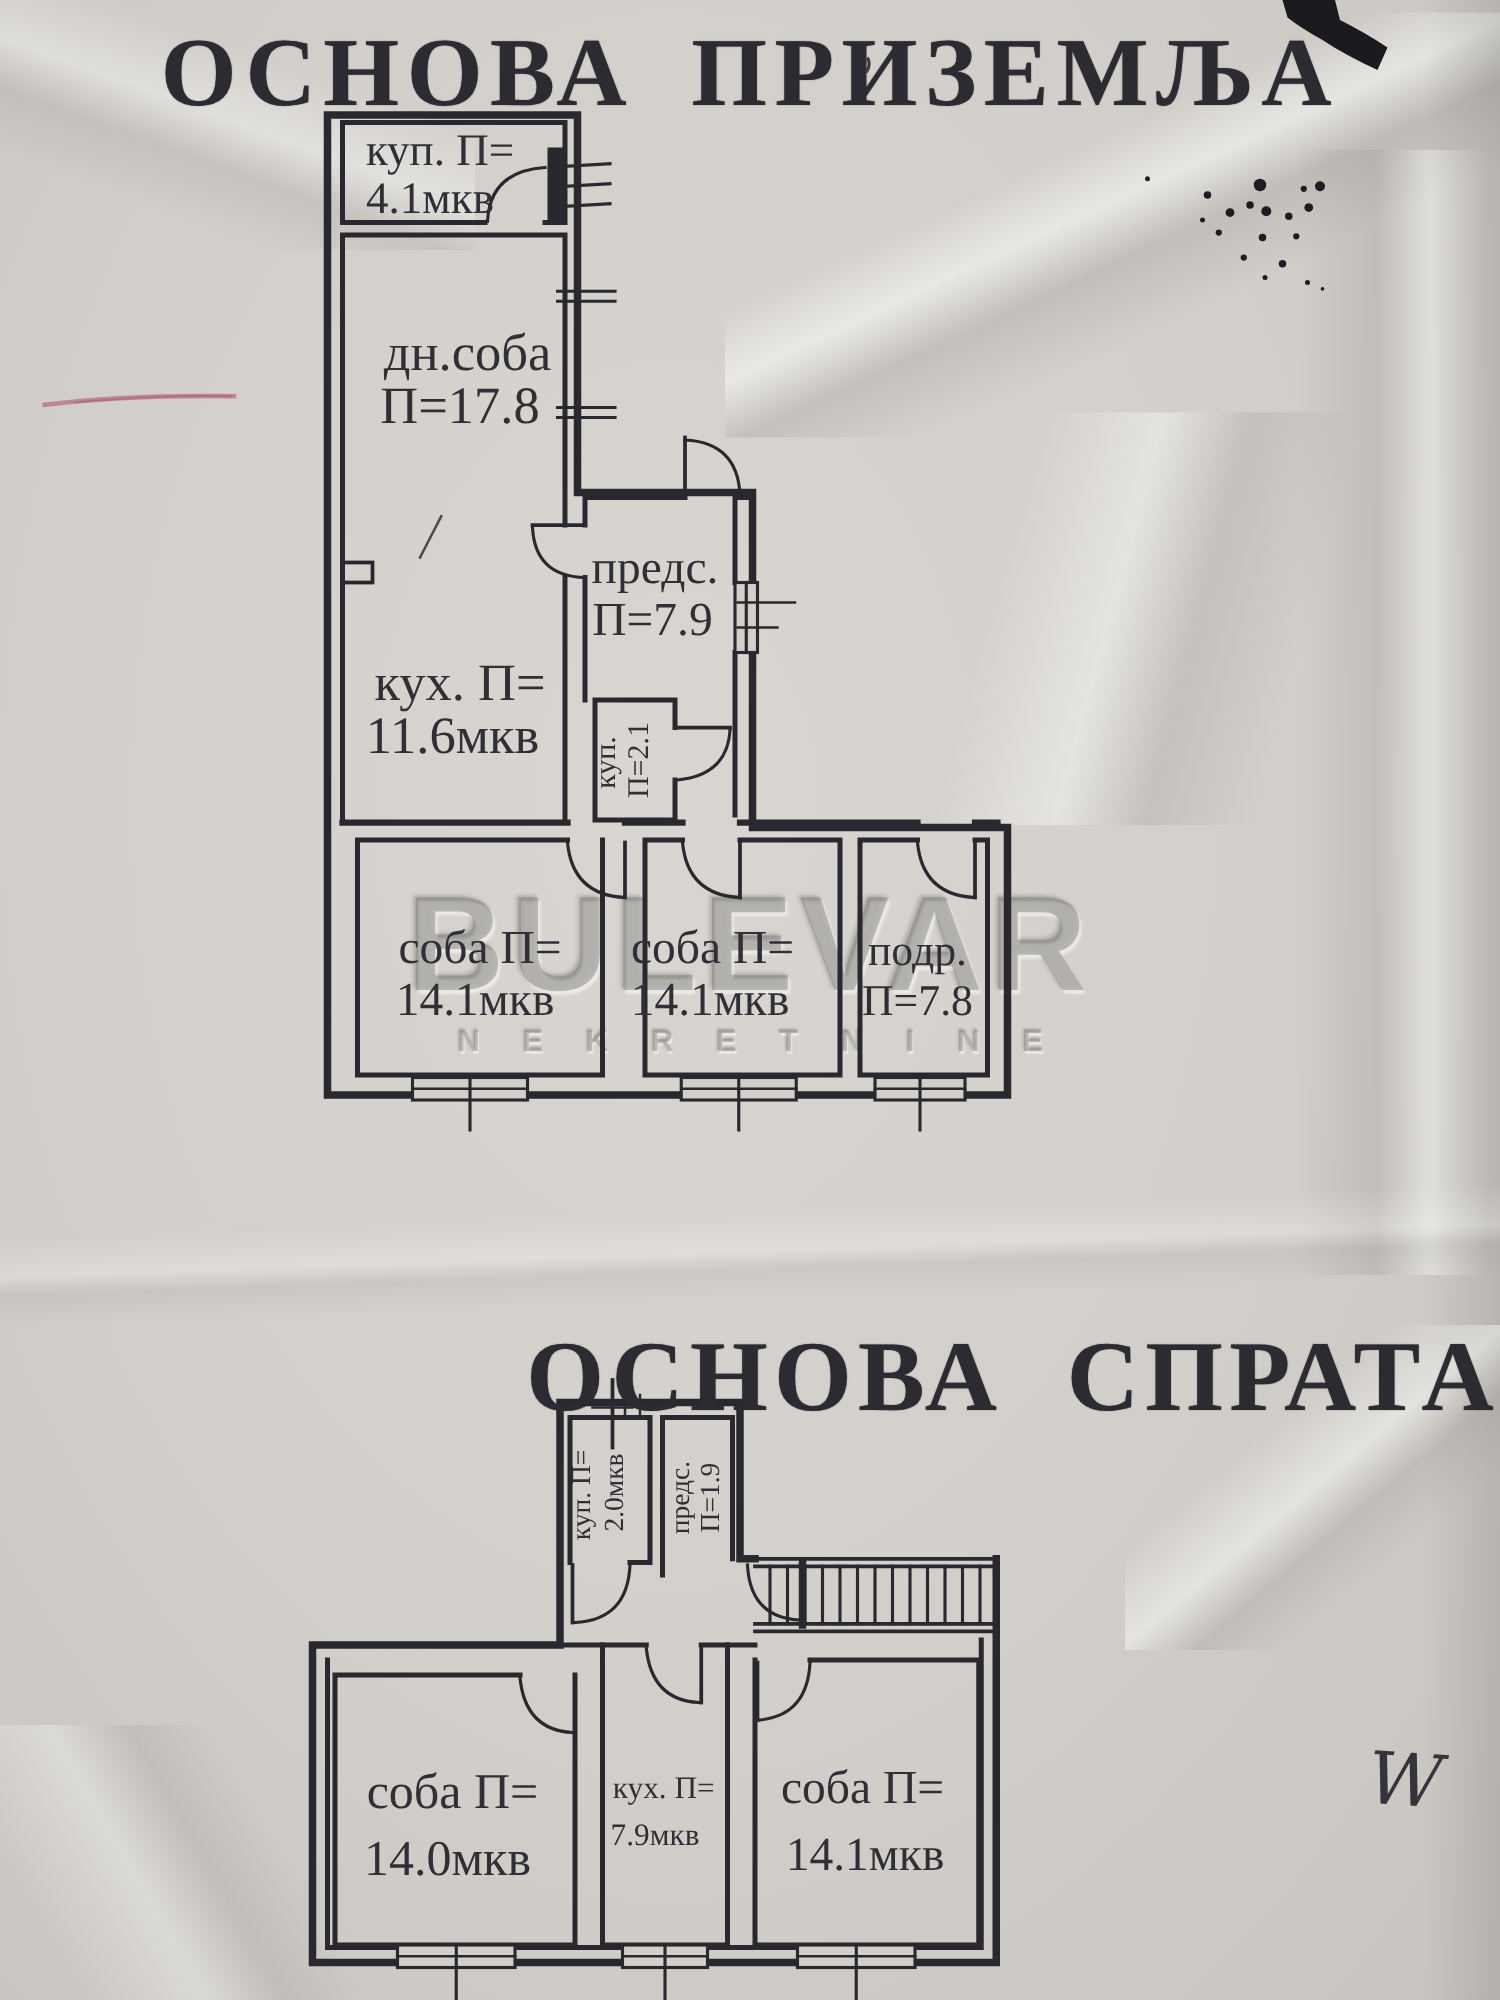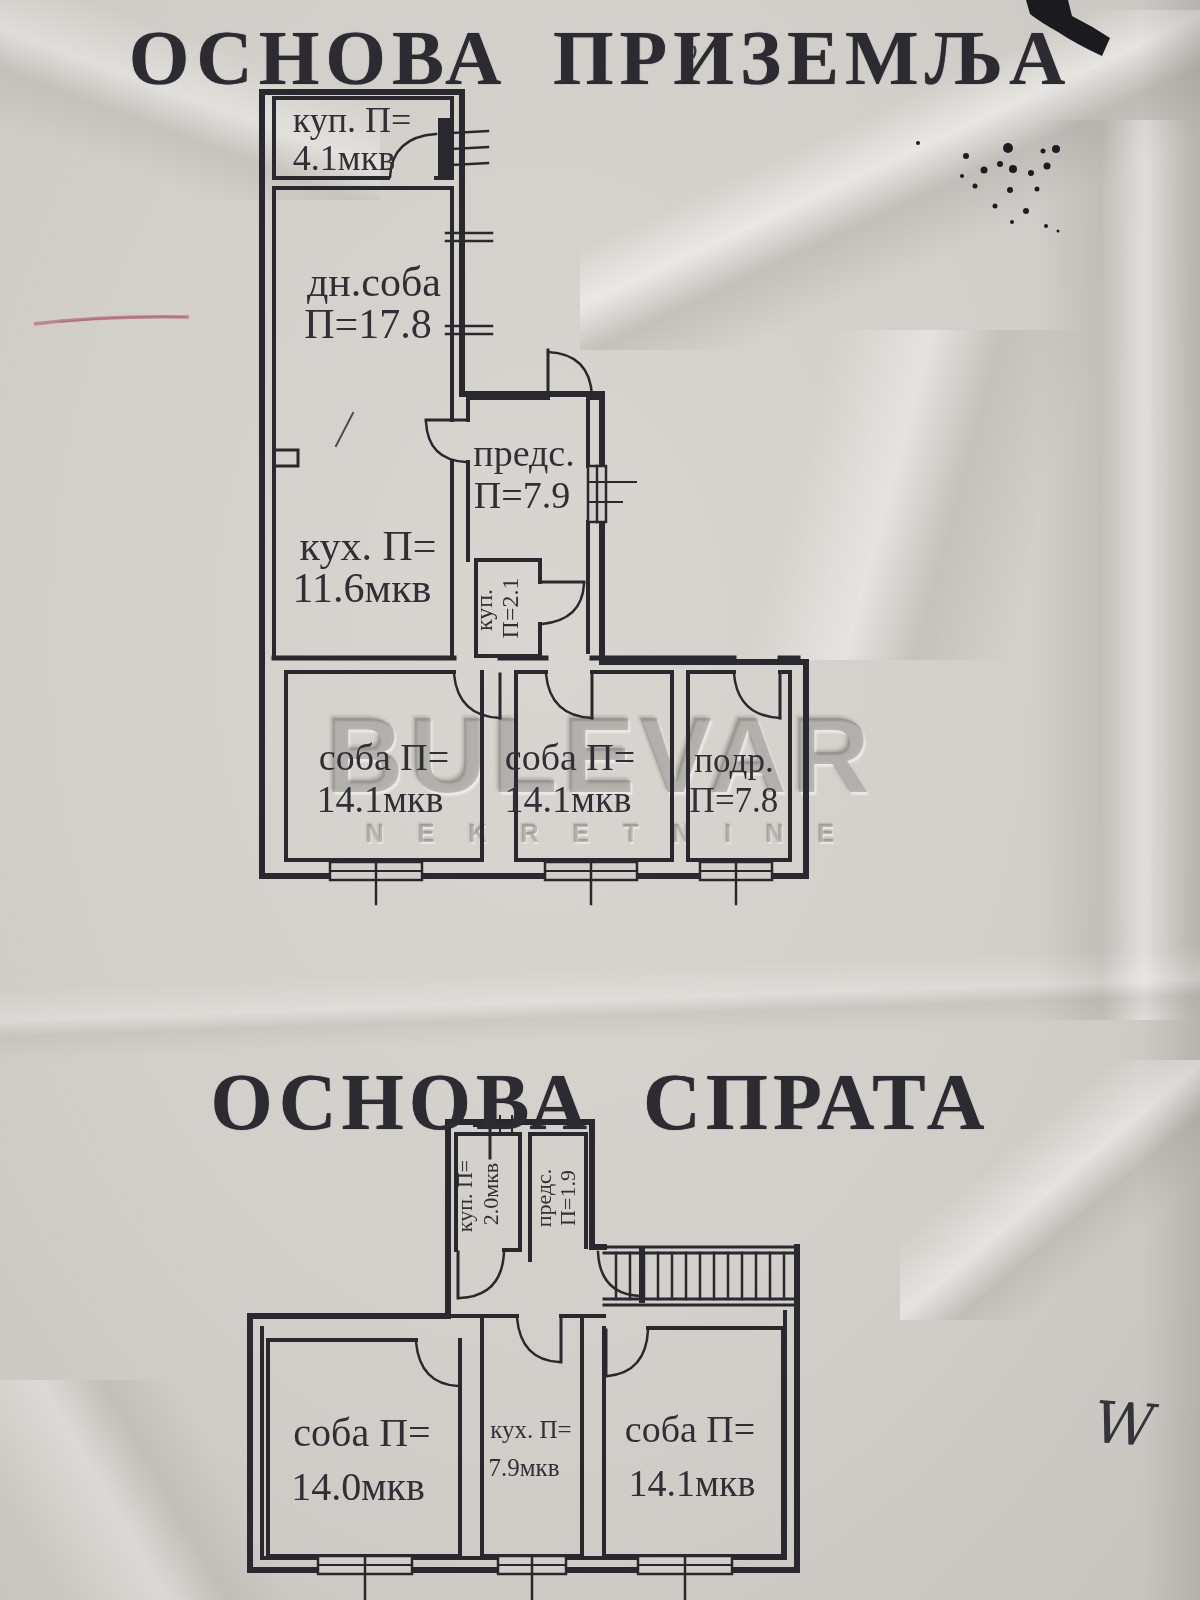--- a/index.html
+++ b/index.html
@@ -30,21 +30,21 @@
 
   .plan-title{
     position:absolute;left:0;right:0;
     text-align:center;
     font-family:"Liberation Serif", serif;
     color:#2c2b31;
     text-shadow:0 0 1px rgba(40,40,50,.7);
     white-space:nowrap;
   }
   #title-ground{top:-34px;font-size:78px;letter-spacing:6px;word-spacing:20px;line-height:80px;}
-  #title-upper{top:1004px;font-size:80px;letter-spacing:5px;word-spacing:26px;line-height:88px;}
+  #title-upper{top:1004px;font-size:80px;letter-spacing:5px;word-spacing:26px;line-height:88px;text-align:right;}
 
   #watermark{
     position:absolute;top:692px;left:0;width:100%;
     text-align:center;pointer-events:none;
   }
   #watermark .brand{
     display:block;
     font-family:"Liberation Sans", sans-serif;
     font-weight:800;font-size:108px;letter-spacing:5px;
     color:rgba(124,121,117,.45);

